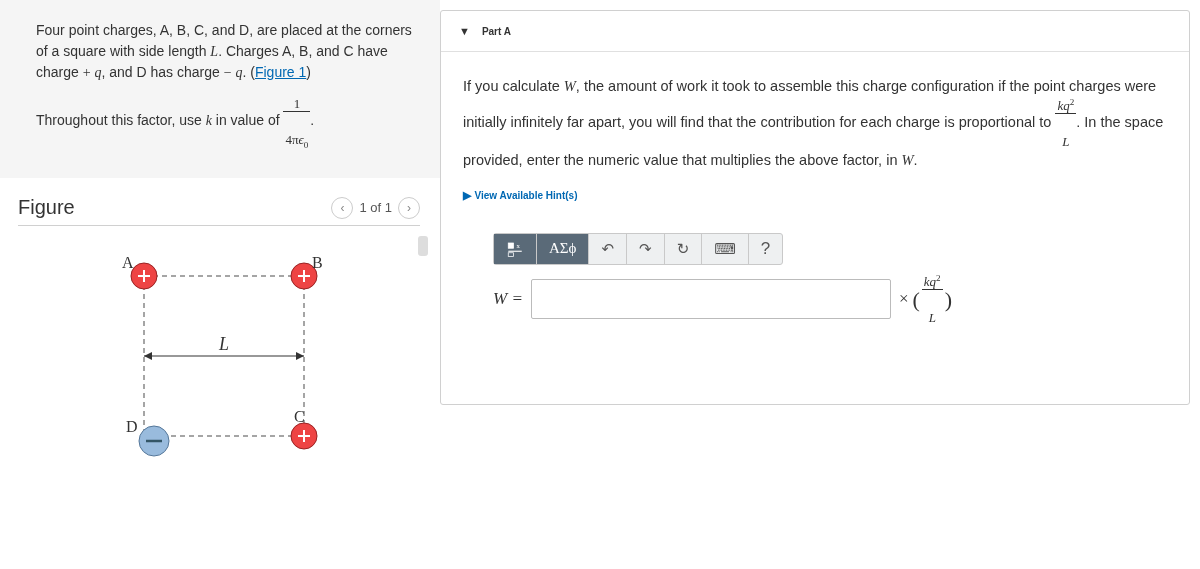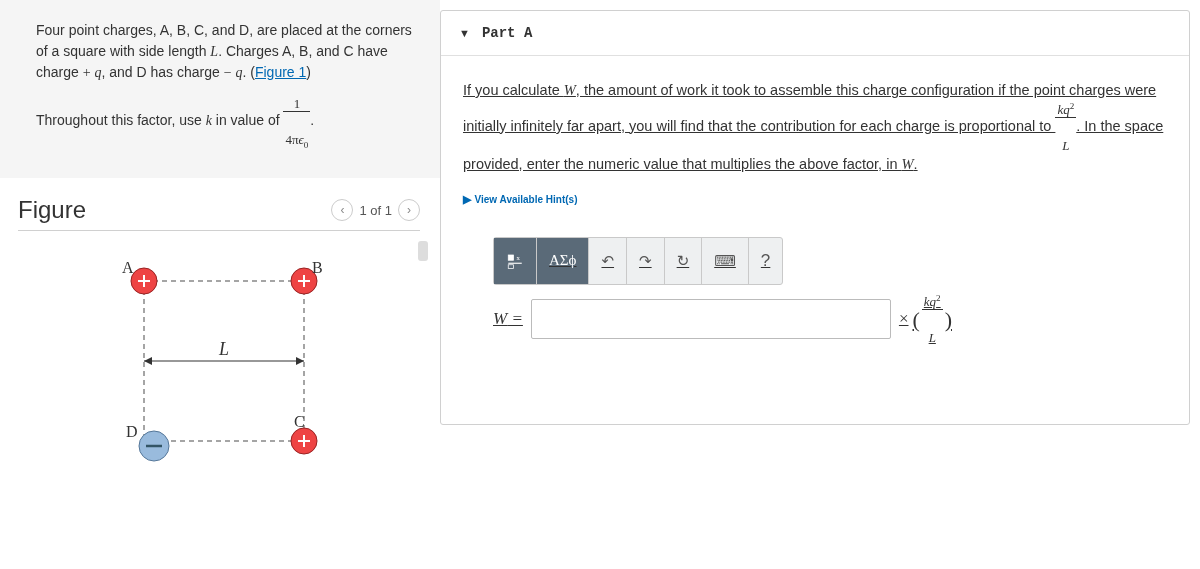--- a/index.html
+++ b/index.html
@@ -53,21 +53,21 @@
     flex-direction: column;
   }
   .figure-header {
     display: flex;
     justify-content: space-between;
     align-items: center;
     padding-bottom: 6px;
     border-bottom: 1px solid #d0d0d0;
     margin-right: 10px;
   }
-  .figure-title { font-size: 24px; color: #333; }
+  .figure-title { font-size: 20px; color: #333; }
   .pager { display: flex; align-items: center; gap: 6px; font-size: 13px; color: #555; }
   .pager-btn {
     width: 22px; height: 22px;
     border: 1px solid #ccc;
     border-radius: 50%;
     background: #fff;
     display: inline-flex;
     align-items: center;
     justify-content: center;
     color: #888;
@@ -105,26 +105,25 @@
     display: flex;
     align-items: center;
     gap: 12px;
     padding: 14px 18px;
     border-bottom: 1px solid #e0e0e0;
   }
   .part-header .caret {
     font-size: 11px;
     color: #333;
   }
-  .part-header .title { font-weight: bold; font-size: 14px; font-family: Liberation Mono, monospace; }
+  .part-header .title { font-weight: bold; font-size: 10px; }
   .part-body {
     padding: 22px 22px 80px 22px;
     line-height: 1.7;
     font-size: 14.5px;
-    text-decoration: underline;
   }
   .hint-link {
     color: #0068b3;
     font-weight: bold;
     cursor: pointer;
     margin-top: 14px;
     display: inline-block;
     font-size: 10px;
   }
   .hint-link::before { content: "▶ "; font-size: 11px; }
@@ -136,21 +135,21 @@
     flex-direction: column;
     gap: 8px;
   }
   .toolbar {
     display: flex;
     gap: 0;
     background: #eef0f1;
     border: 1px solid #c9c9c9;
     border-radius: 3px;
     width: fit-content;
-    height: 48px;
+    height: 32px;
     align-items: stretch;
   }
   .tool-btn {
     border: none;
     border-right: 1px solid #c9c9c9;
     background: transparent;
     padding: 0 12px;
     display: inline-flex;
     align-items: center;
     justify-content: center;

